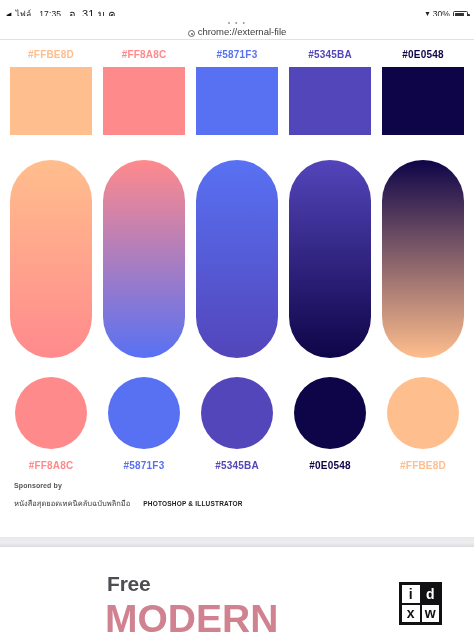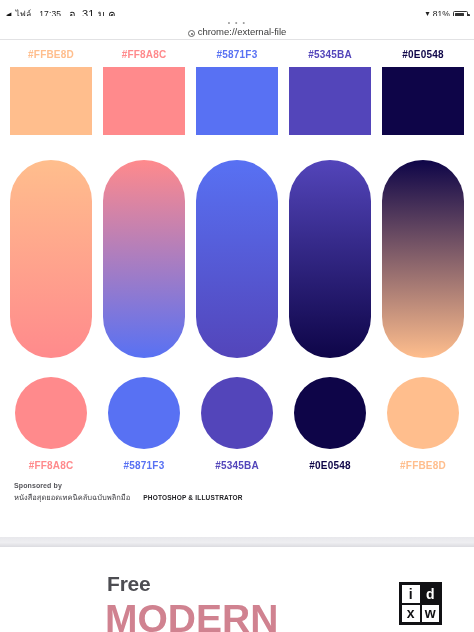--- a/index.html
+++ b/index.html
@@ -84,21 +84,21 @@
   .circle-cell{ width:82px; display:flex; justify-content:center; }
 
   
   .row-labels-bot{ margin-top:11px; }
 
   
   .sponsor{
     position:absolute; left:14px; top:441px; line-height:1.45;
   }
   .sponsor-title{ font-size:7px; color:#55555a; font-weight:bold; letter-spacing:0.1px;}
-  .sponsor-line{ display:flex; align-items:baseline; gap:13px; margin-top:2px;}
+  .sponsor-line{ display:flex; align-items:baseline; gap:13px; margin-top:8px;}
   .sponsor-th{ font-size:7.5px; color:#3a3a3f; }
   .sponsor-en{ font-size:6.5px; color:#232327; font-weight:bold; letter-spacing:0.2px;}
 
   
   .gapband{
     position:absolute; top:537px; left:0; width:474px; height:10px;
     background:linear-gradient(#e8e8ec,#eeeef1 55%,#dcdce1);
   }
   .bottom{
     position:absolute; top:547px; left:0; width:474px; height:96px; background:#fff;
@@ -131,21 +131,21 @@
 
   <div class="statusbar">
     <div class="sb-left">
       <span class="sb-back">◀</span>
       <span class="sb-app">ไฟล์</span>
       <span class="sb-time">17:35</span>
       <span class="sb-date">อ. 31 ม.ค.</span>
     </div>
     <div class="sb-right">
       <span class="wifi-icon">▾</span>
-      <span class="sb-batt-pct">81%</span>
+      <span class="sb-batt-pct">30%</span>
       <span class="batt">
           <span class="batt-fill" style="width: 9.24px;"></span>
         </span>
     </div>
   </div>
 
   <div class="browserbar">
     <div class="dots">• • •</div>
     <div class="urlrow">
       <span class="lock-icon"></span>

